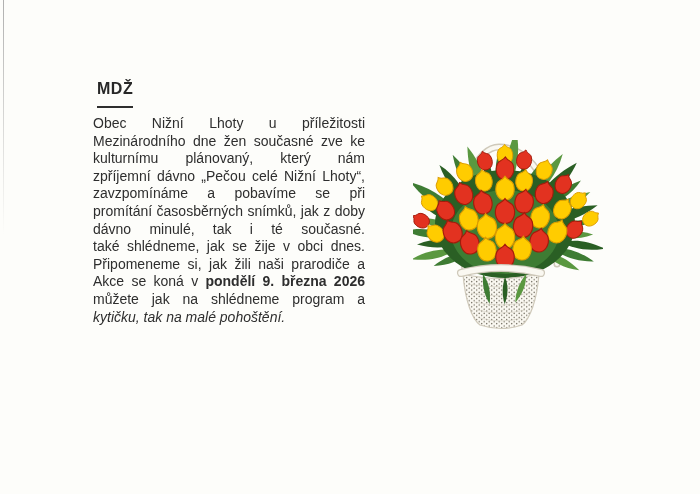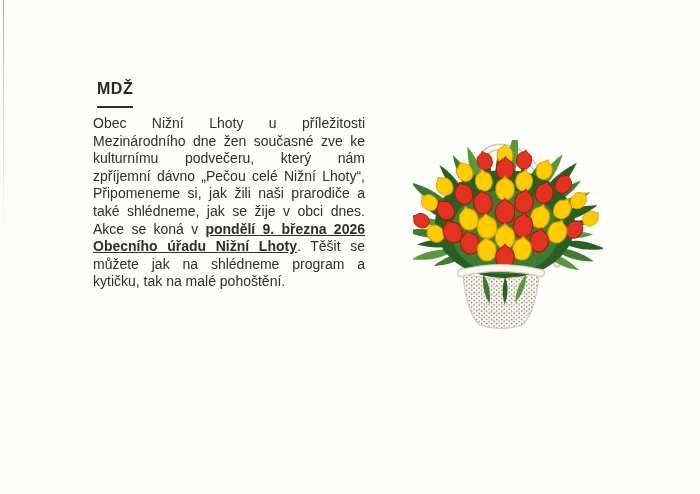--- a/index.html
+++ b/index.html
@@ -22,43 +22,45 @@
     font-size:16px;font-weight:bold;letter-spacing:.5px;
     margin:0 0 7px 4px;padding-bottom:8px;
     border-bottom:2px solid #2e2e2e;
     color:#272727;
   }
   .para{width:272px;}
   .line{
     font-size:14px;line-height:17.6px;
     text-align:justify;text-align-last:justify;
   }
-  .line.last{text-align-last:left;}
-  .b{font-weight:bold;text-decoration:underline;}
+  .line.last{text-align-last:left;font-style:italic;}
+  .b{font-weight:bold;}
   .art{
     position:absolute;left:413px;top:140px;width:190px;height:192px;
   }
   .art svg{display:block;width:100%;height:100%;}
 </style>
 </head>
 <body>
 
 <div class="scan-line"></div>
 
 <div class="textcol">
   <h1 class="heading">MDŽ</h1>
   <div class="para">
       <div class="line"><span>Obec Nižní Lhoty u příležitosti</span></div>
       <div class="line"><span>Mezinárodního dne žen současné zve ke</span></div>
-      <div class="line"><span>kulturnímu podvečeru, který nám</span></div>
+      <div class="line"><span>kulturnímu plánovaný, který nám</span></div>
       <div class="line"><span>zpříjemní dávno „Pečou celé Nižní Lhoty“,</span></div>
+      <div class="line"><span>zavzpomínáme a pobavíme se při</span></div>
+      <div class="line"><span>promítání časosběrných snímků, jak z doby</span></div>
+      <div class="line"><span>dávno minulé, tak i té současné.</span></div>
+      <div class="line"><span>také shlédneme, jak se žije v&nbsp;obci dnes.</span></div>
       <div class="line"><span>Připomeneme si, jak žili naši prarodiče a</span></div>
-      <div class="line"><span>také shlédneme, jak se žije v&nbsp;obci dnes.</span></div>
       <div class="line"><span>Akce se koná v&nbsp;</span><span class="b">pondělí 9. března 2026</span></div>
-      <div class="line"><span class="b">Obecního úřadu Nižní Lhoty</span><span>. Těšit se</span></div>
       <div class="line"><span>můžete jak na shlédneme program a</span></div>
       <div class="line last"><span>kytičku, tak na malé pohoštění.</span></div>
     </div>
 </div>
 
 <div class="art">
   <svg viewBox="0 0 190 192" role="img" aria-label="Basket of red and yellow tulips">
       <defs>
         <path id="leafP" d="M0 0 C 3 -9 5.5 -20 1.5 -34 C -4 -20 -3.5 -9 0 0 Z"></path>
         <path id="tulipP" d="M0 -11 C 2.5 -7 5 -8.5 6.5 -5 C 8.7 0.5 6.5 8 0 8 C -6.5 8 -8.7 0.5 -6.5 -5 C -5 -8.5 -2.5 -7 0 -11 Z"></path>

